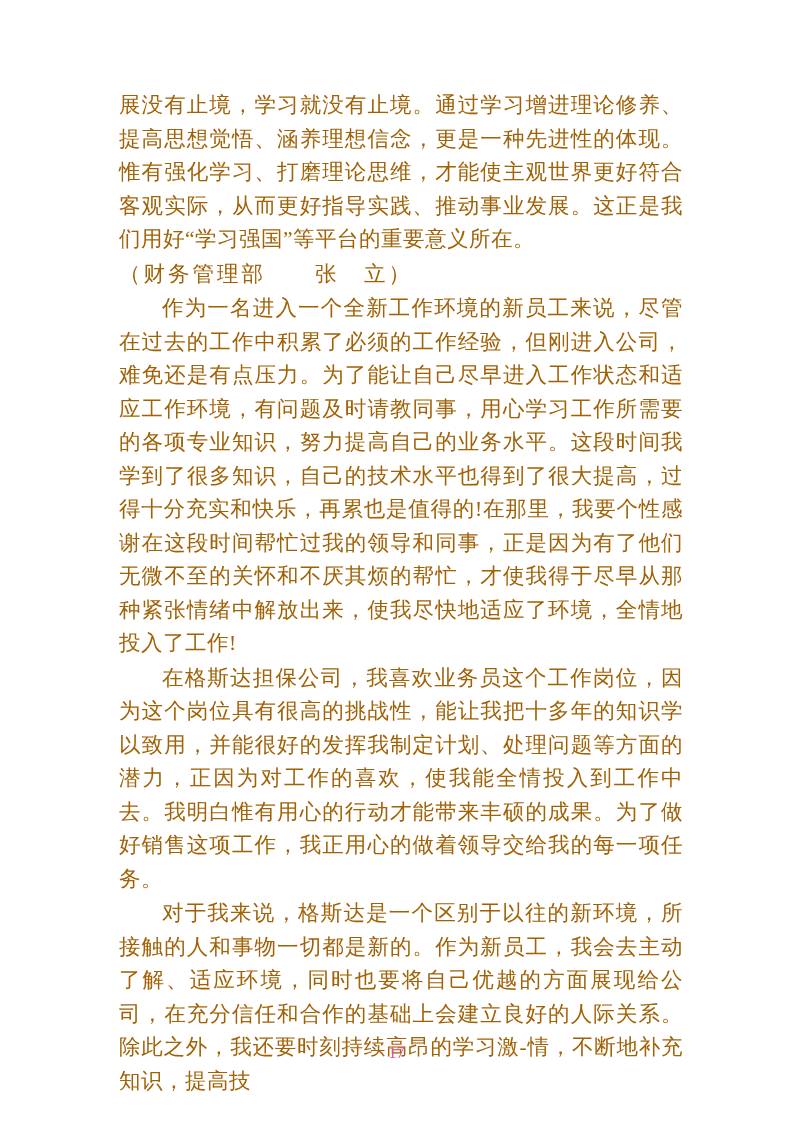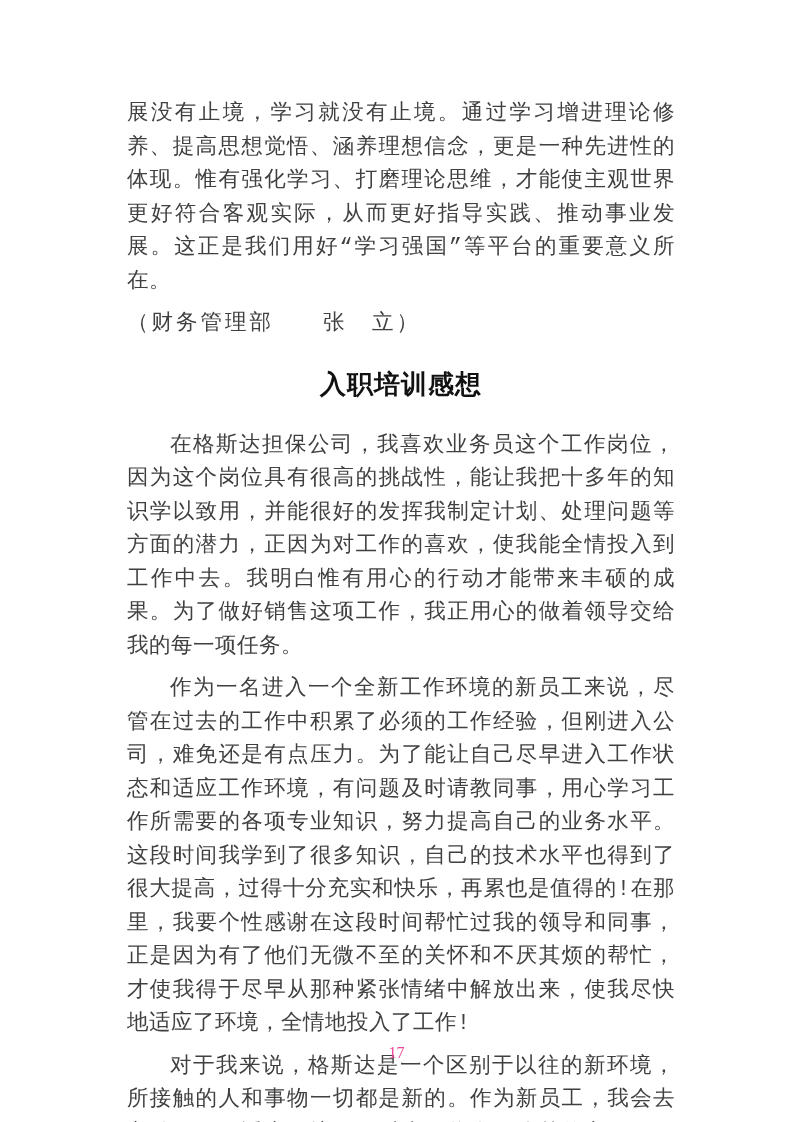--- a/index.html
+++ b/index.html
@@ -16,27 +16,27 @@
     color: #1c1c1c;
     box-sizing: border-box;
   }
   .content {
     position: absolute;
     left: 118px;
     top: 88px;
     width: 566px;
   }
   .body-text {
-    margin: 9px;
-    font-family: Liberation Mono, monospace;
+    margin: 1px;
+    font-family: Liberation Serif, serif;
     font-size: 21.5px;
     line-height: 33.5px;
     text-align: justify;
     letter-spacing: 0.5px;
-    color: #404040;
+    color: #a16207;
   }
   .continued {
     text-indent: 0;
   }
   .indent {
     text-indent: 2em;
   }
   .attribution {
     text-align: left;
     text-indent: 0;
@@ -63,19 +63,18 @@
     color: #ec4899;
   }
 </style>
 </head>
 <body>
 
 <div class="page">
   <div class="content">
     <p class="body-text continued">展没有止境，学习就没有止境。通过学习增进理论修养、提高思想觉悟、涵养理想信念，更是一种先进性的体现。惟有强化学习、打磨理论思维，才能使主观世界更好符合客观实际，从而更好指导实践、推动事业发展。这正是我们用好“学习强国”等平台的重要意义所在。</p>
     <p class="body-text attribution">（财务管理部　　张　立）</p>
-    <h1 class="article-title">入职培训感想</h1>
+    <p class="body-text indent">作为一名进入一个全新工作环境的新员工来说，尽管在过去的工作中积累了必须的工作经验，但刚进入公司，难免还是有点压力。为了能让自己尽早进入工作状态和适应工作环境，有问题及时请教同事，用心学习工作所需要的各项专业知识，努力提高自己的业务水平。这段时间我学到了很多知识，自己的技术水平也得到了很大提高，过得十分充实和快乐，再累也是值得的!在那里，我要个性感谢在这段时间帮忙过我的领导和同事，正是因为有了他们无微不至的关怀和不厌其烦的帮忙，才使我得于尽早从那种紧张情绪中解放出来，使我尽快地适应了环境，全情地投入了工作!</p>
     <p class="body-text indent">在格斯达担保公司，我喜欢业务员这个工作岗位，因为这个岗位具有很高的挑战性，能让我把十多年的知识学以致用，并能很好的发挥我制定计划、处理问题等方面的潜力，正因为对工作的喜欢，使我能全情投入到工作中去。我明白惟有用心的行动才能带来丰硕的成果。为了做好销售这项工作，我正用心的做着领导交给我的每一项任务。</p>
-    <p class="body-text indent">作为一名进入一个全新工作环境的新员工来说，尽管在过去的工作中积累了必须的工作经验，但刚进入公司，难免还是有点压力。为了能让自己尽早进入工作状态和适应工作环境，有问题及时请教同事，用心学习工作所需要的各项专业知识，努力提高自己的业务水平。这段时间我学到了很多知识，自己的技术水平也得到了很大提高，过得十分充实和快乐，再累也是值得的!在那里，我要个性感谢在这段时间帮忙过我的领导和同事，正是因为有了他们无微不至的关怀和不厌其烦的帮忙，才使我得于尽早从那种紧张情绪中解放出来，使我尽快地适应了环境，全情地投入了工作!</p>
     <p class="body-text indent">对于我来说，格斯达是一个区别于以往的新环境，所接触的人和事物一切都是新的。作为新员工，我会去主动了解、适应环境，同时也要将自己优越的方面展现给公司，在充分信任和合作的基础上会建立良好的人际关系。除此之外，我还要时刻持续高昂的学习激-情，不断地补充知识，提高技</p>
   </div>
   <div class="page-number">17</div>
 </div>
 
 </body></html>

